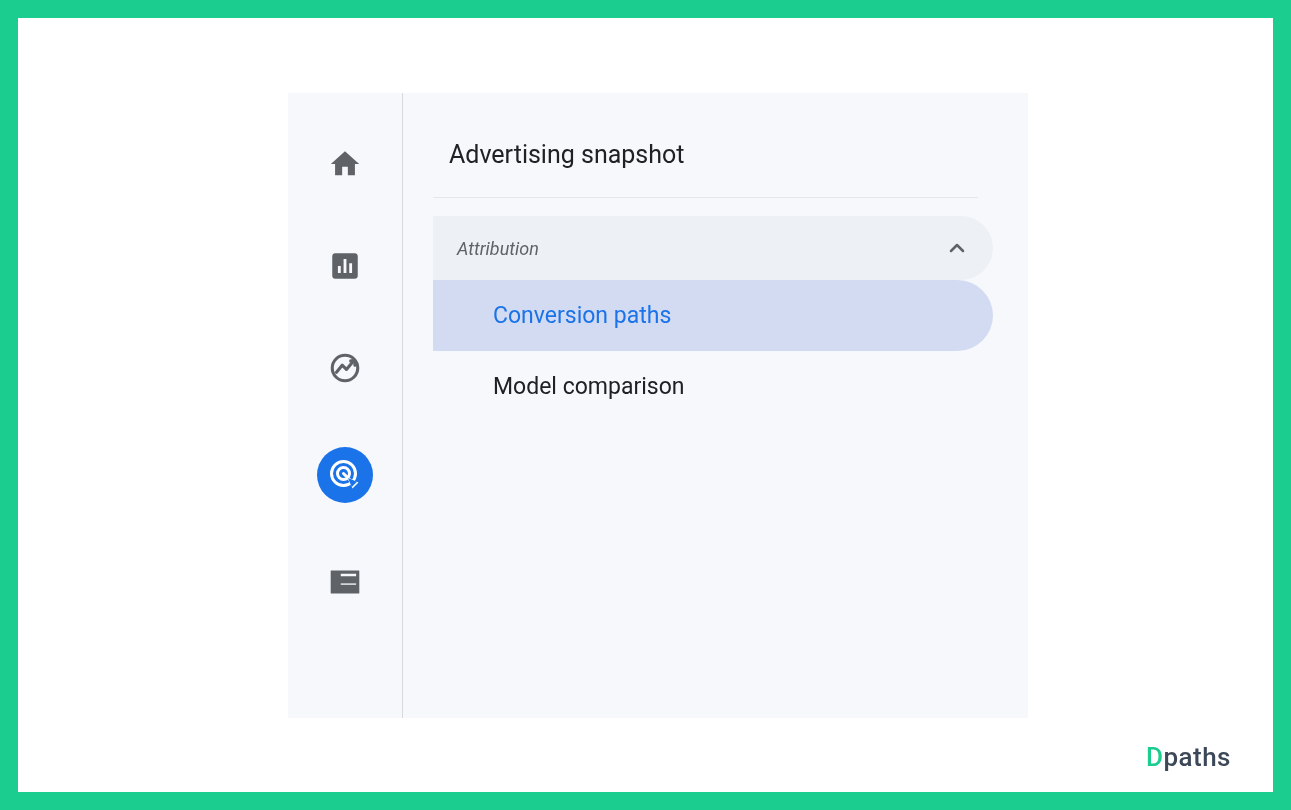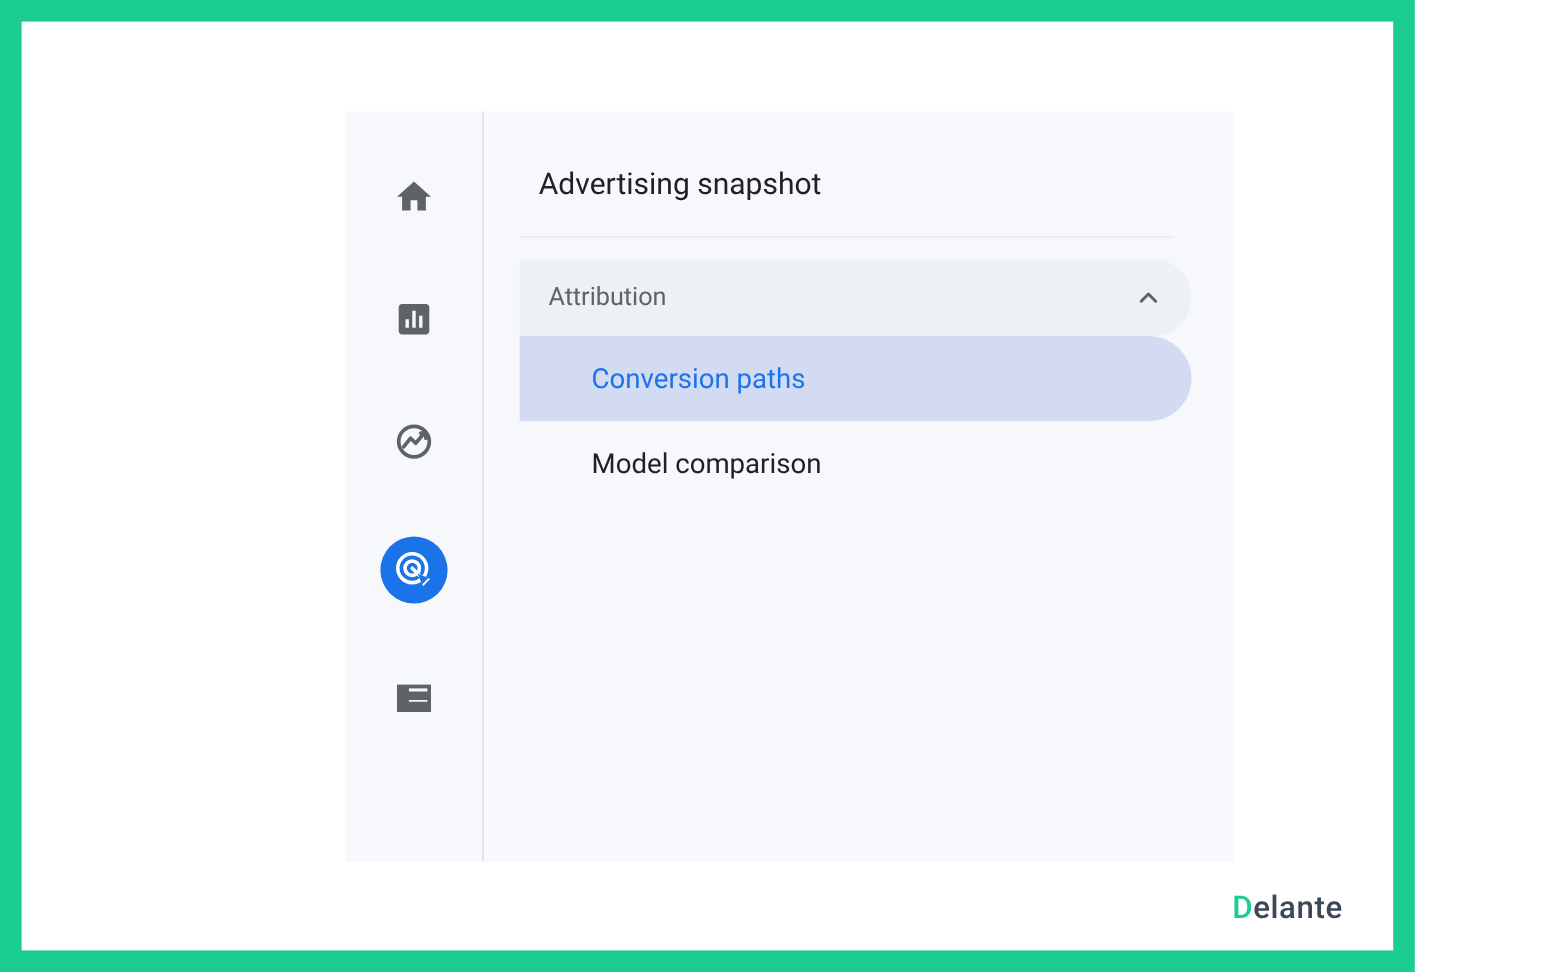--- a/index.html
+++ b/index.html
@@ -11,21 +11,21 @@
     body {
       font-family: 'Google Sans', Roboto, Arial, sans-serif;
       background: #fff;
       width: 1291px;
       height: 810px;
       position: relative;
     }
 
     .outer-frame {
       border: 18px solid #1bce8f;
-      width: 1179px;
+      width: 1291px;
       height: 810px;
       position: relative;
       background: #fff;
     }
 
     .screenshot-panel {
       position: absolute;
       left: 270px;
       top: 75px;
       width: 740px;
@@ -93,21 +93,22 @@
 
     .section-toggle {
       display: flex;
       align-items: center;
       justify-content: space-between;
       padding: 20px 24px;
       background: #edf0f4;
       border-radius: 0 40px 40px 0;
       cursor: pointer;
       color: #5f6368;
-      font-size: 21px;
+      font-size: 18px;
+      font-style: italic;
     }
 
     .section-toggle .chev {
       width: 24px;
       height: 24px;
     }
 
     .submenu-item {
       font-size: 23px;
       color: #202124;
@@ -208,16 +209,16 @@
         <div class="submenu-item active">Conversion paths</div>
         <div class="submenu-item">Model comparison</div>
 
       </div>
 
     </div>
 
   </div>
 
   <div class="brand-logo">
-    <span class="d">D</span><span class="rest">elante</span>
+    <span class="d">D</span><span class="rest">paths</span>
   </div>
 
 </div>
 
 </body></html>

